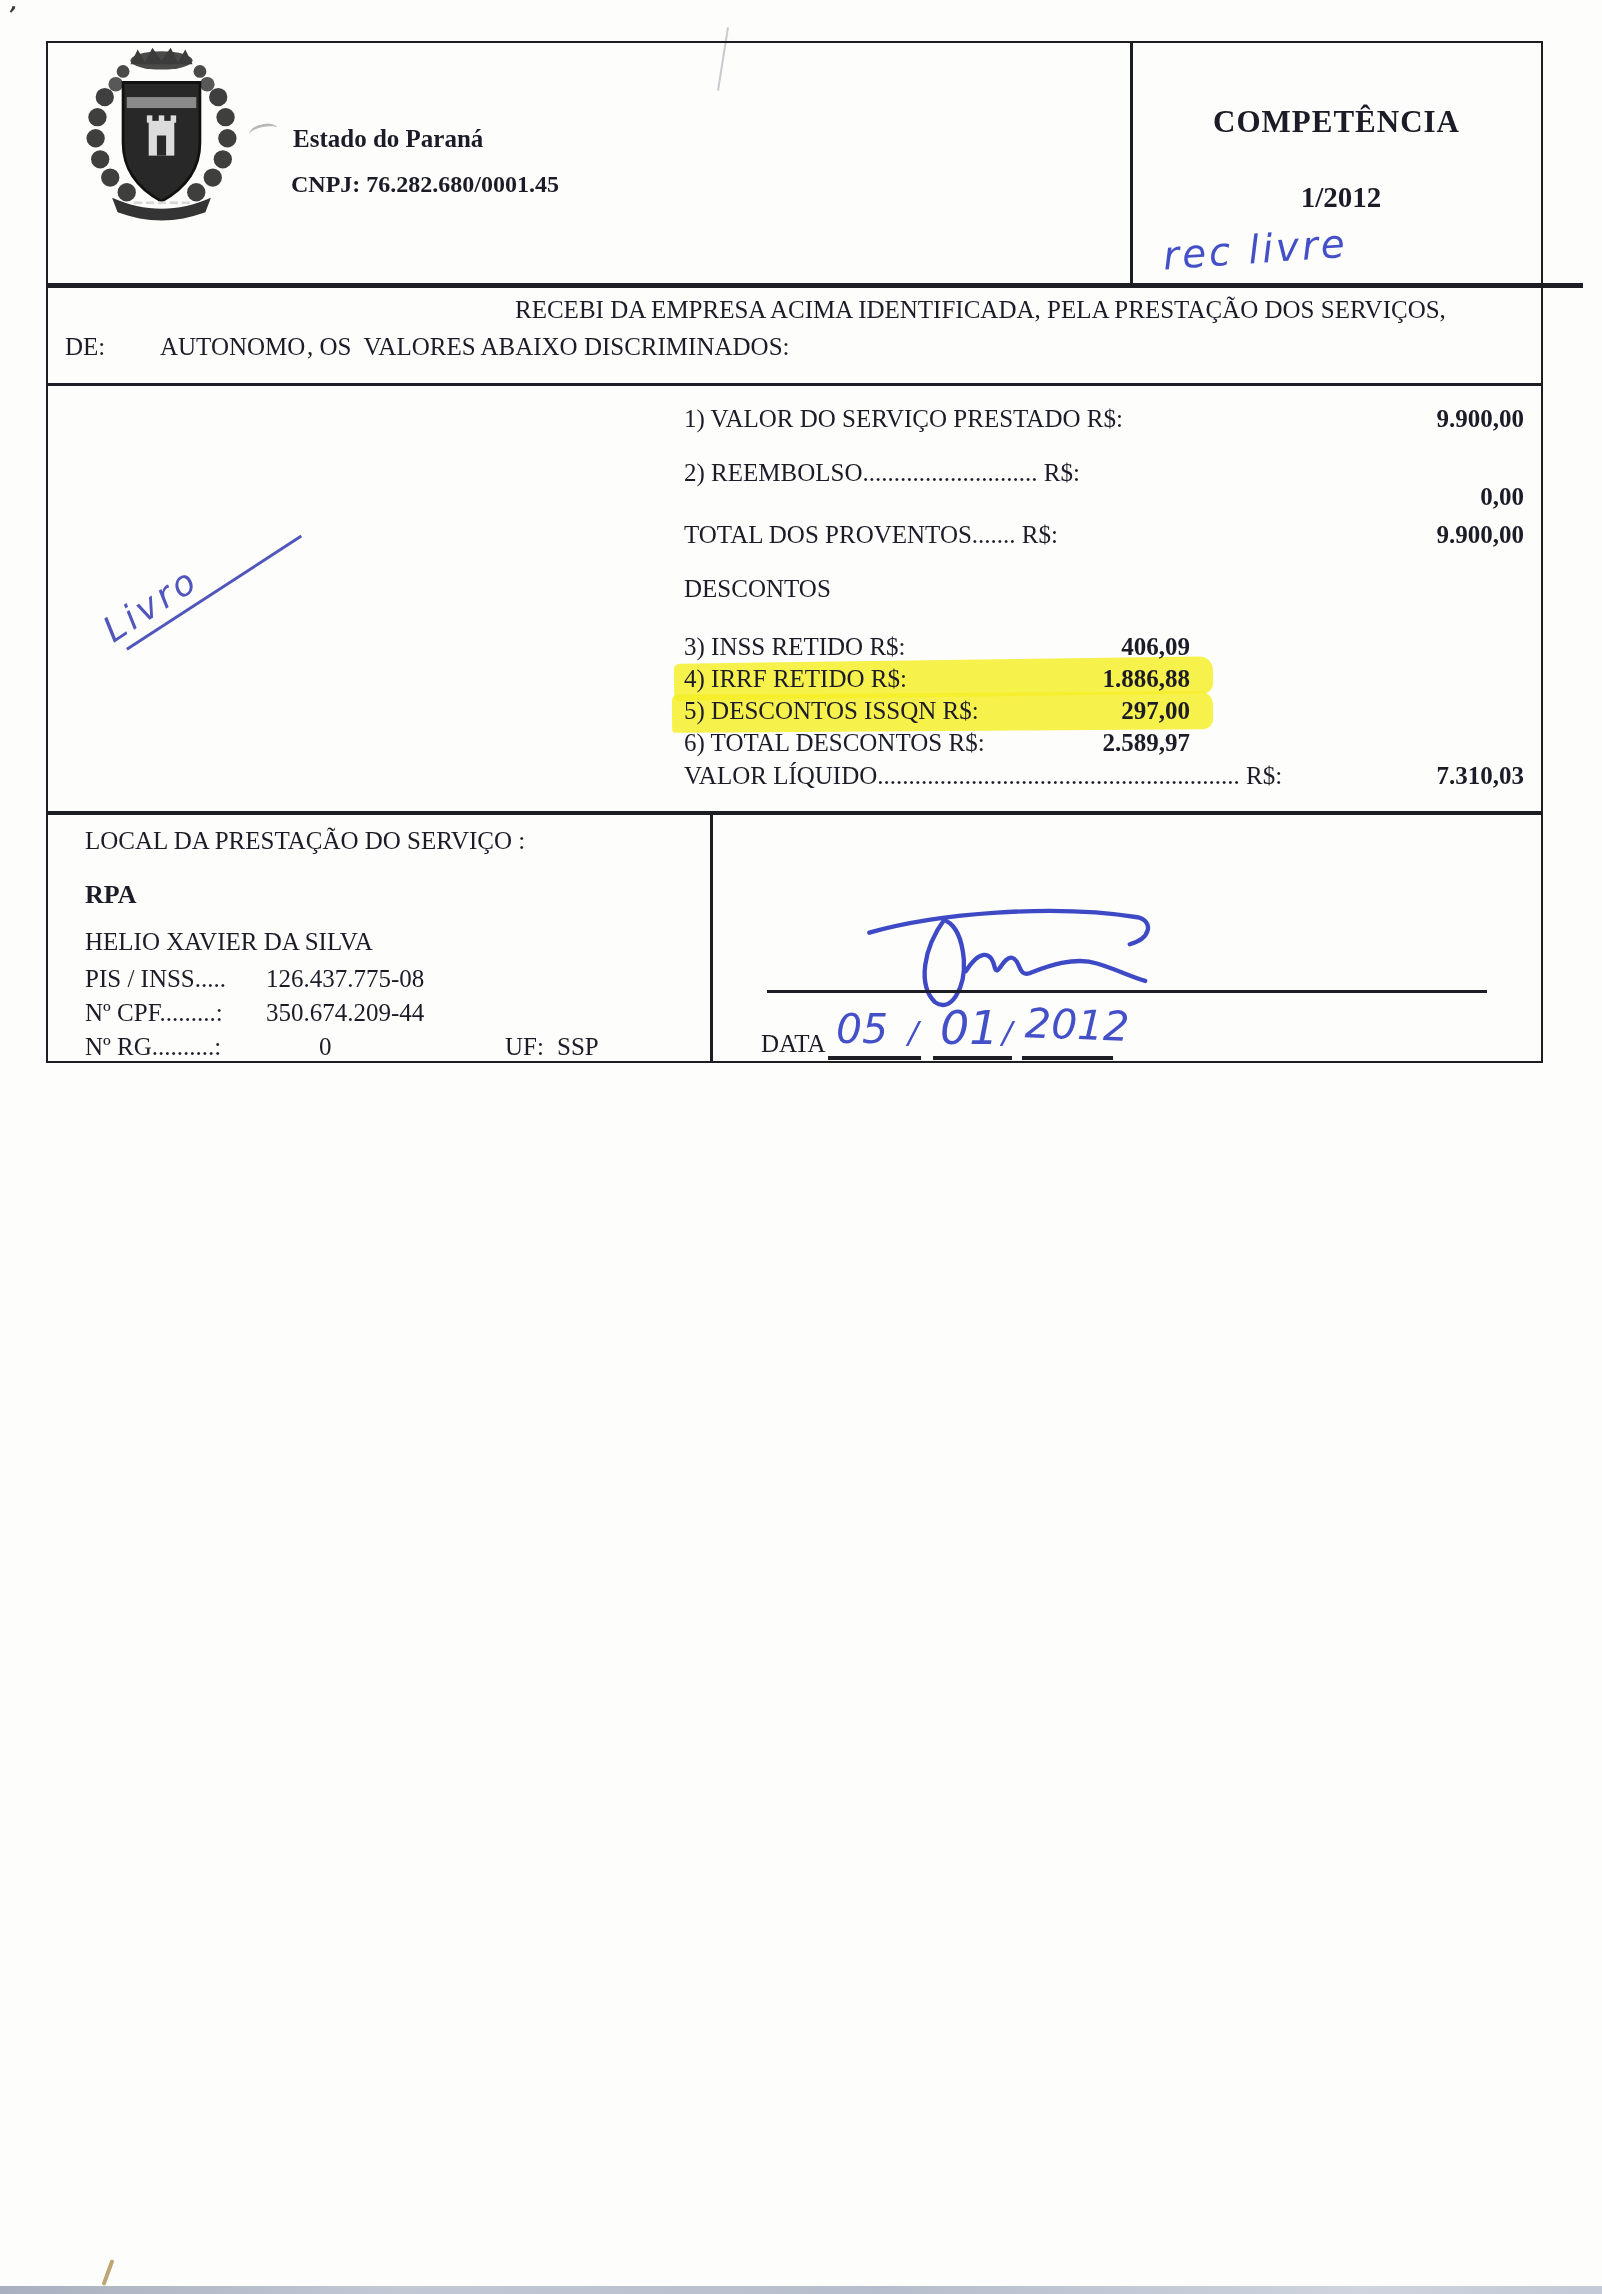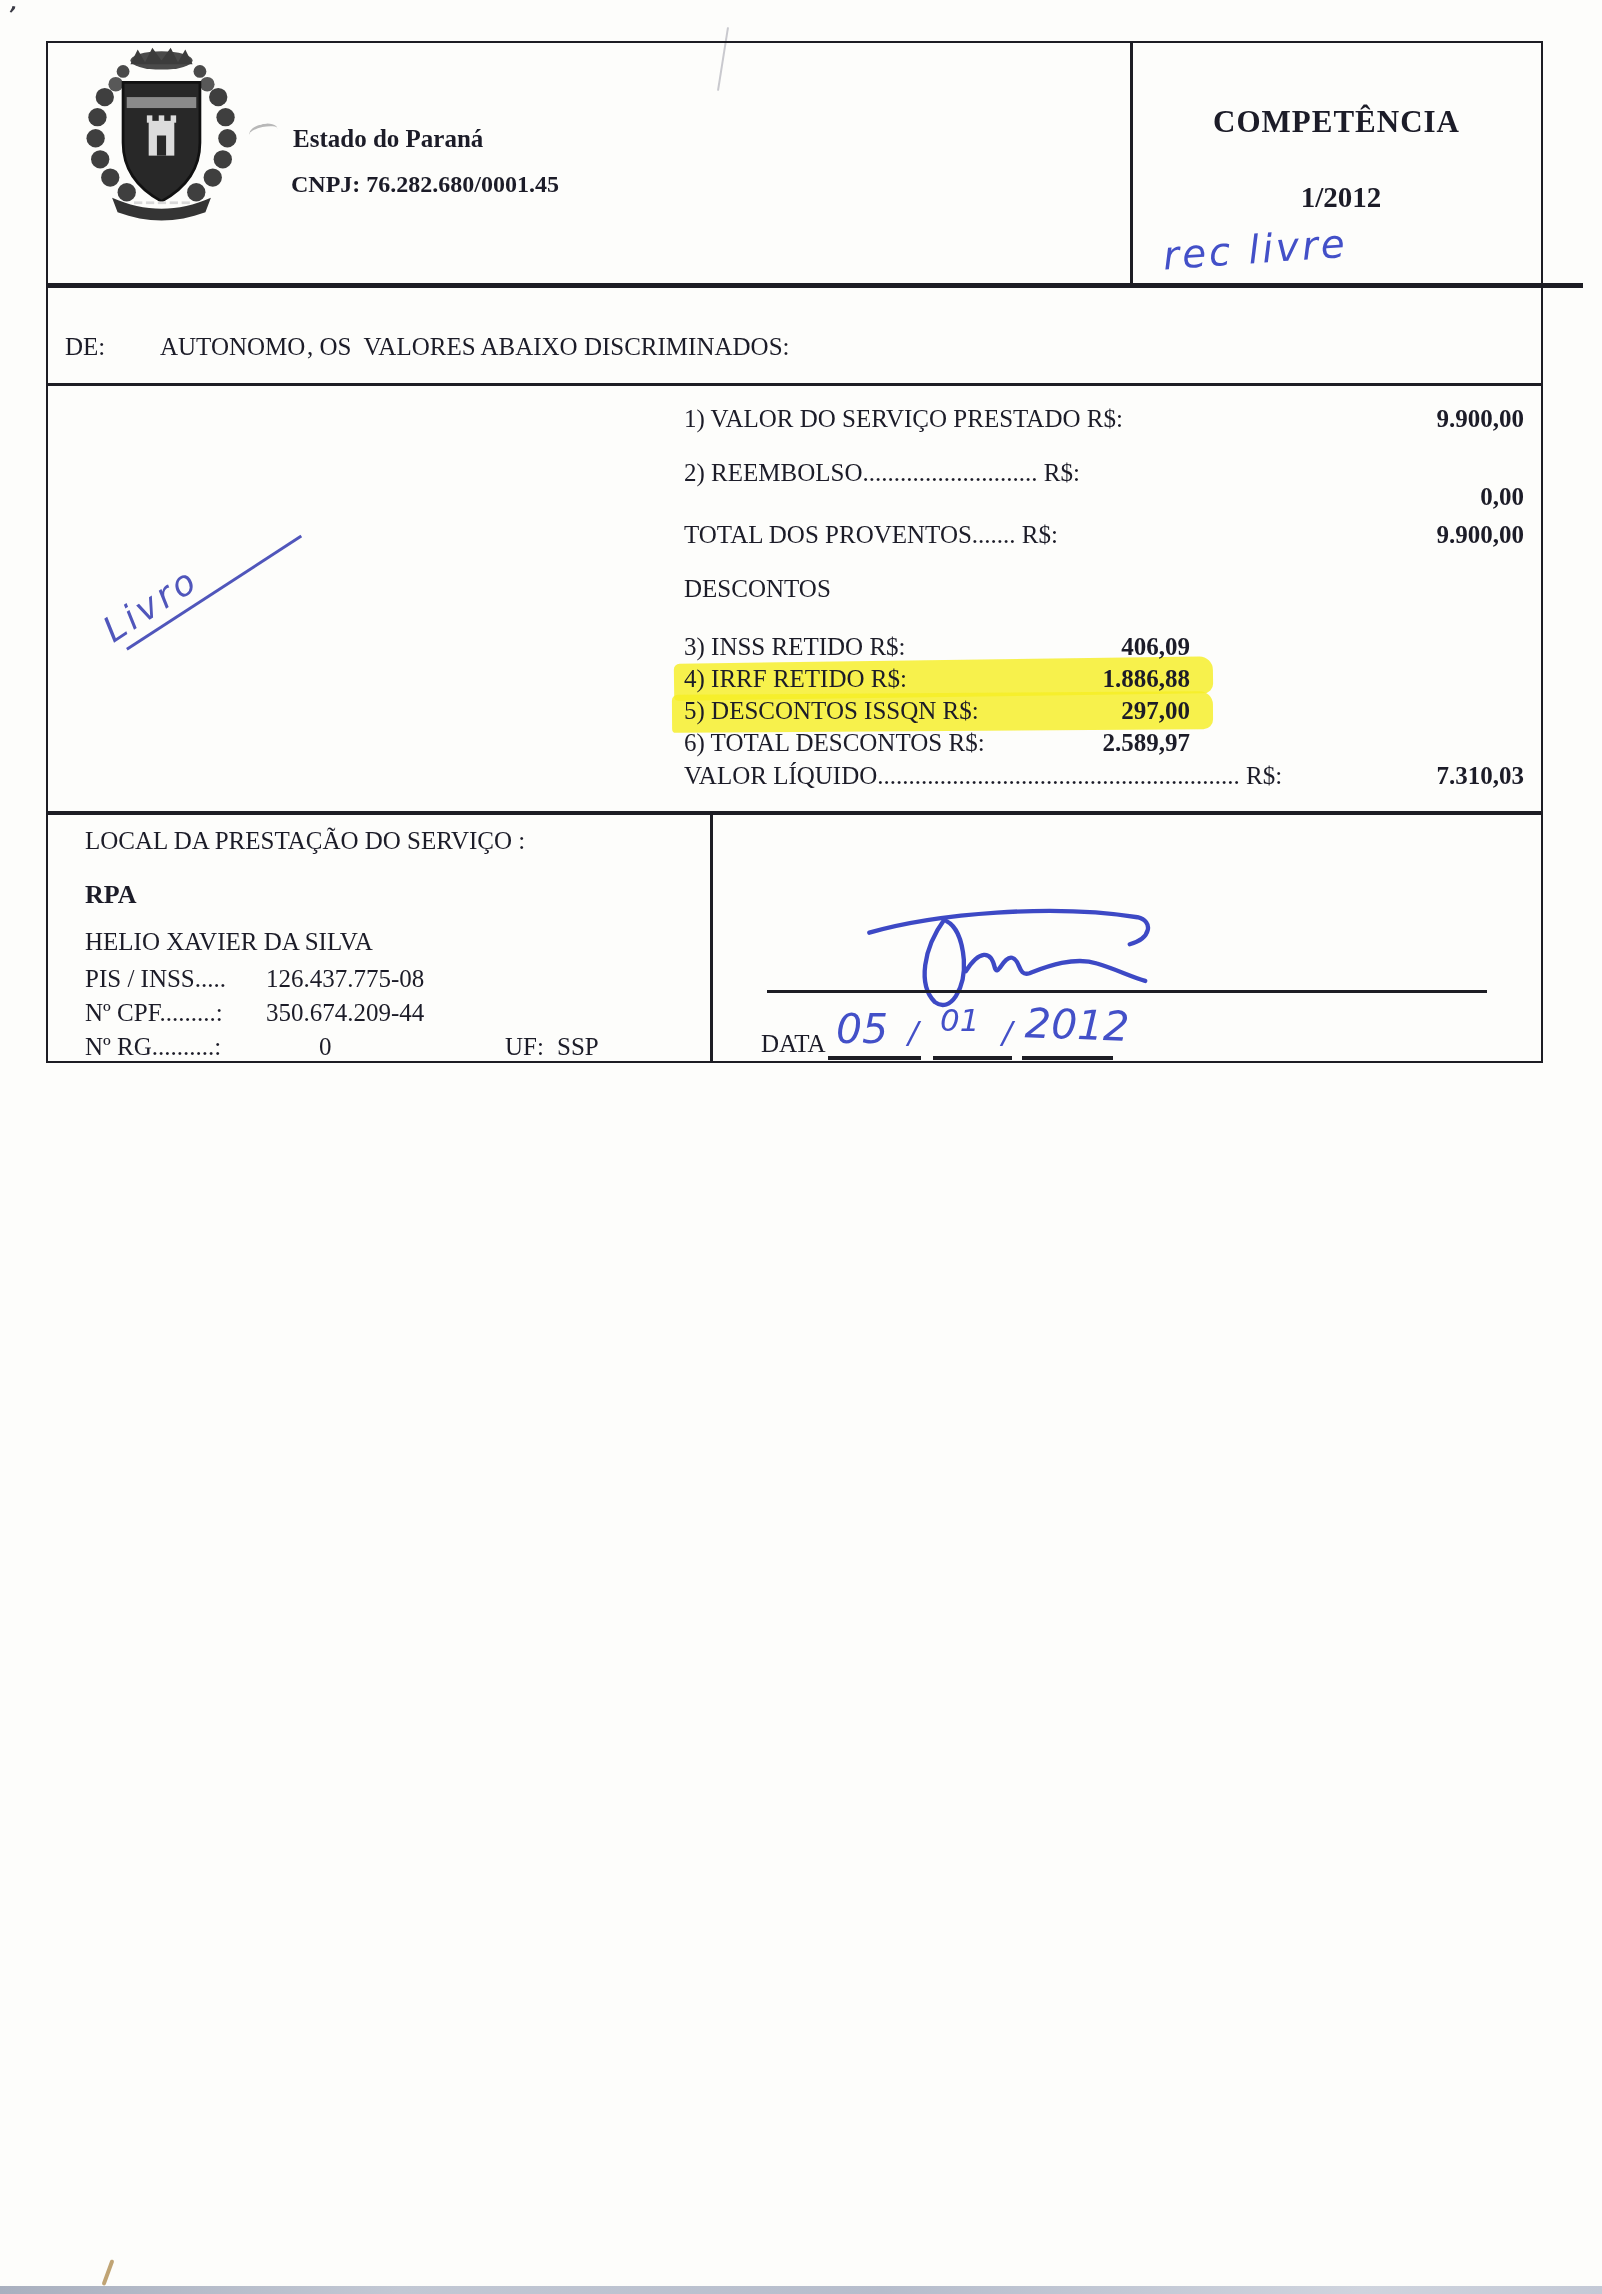--- a/index.html
+++ b/index.html
@@ -94,20 +94,21 @@
     </g>
   </svg>
 
   <div class="abs t b" style="left:293px;top:126px;font-size:25px;">Estado do Paraná</div>
   <div class="abs t b" style="left:291px;top:172px;font-size:24px;">CNPJ: 76.282.680/0001.45</div>
 
   <div class="abs t b" style="left:1130px;top:106px;width:413px;text-align:center;font-size:31px;letter-spacing:1px;">COMPETÊNCIA</div>
   <div class="abs t b" style="left:1130px;top:182px;width:422px;text-align:center;font-size:29px;">1/2012</div>
   <div class="abs t hand" style="left:1163px;top:230px;font-size:39px;transform:rotate(-4deg);letter-spacing:2.9px;">rec livre</div>
 
+  <div class="abs t" style="left:515px;top:297px;font-size:25px;">RECEBI DA EMPRESA ACIMA IDENTIFICADA, PELA PRESTAÇÃO DOS SERVIÇOS,</div>
   <div class="abs t" style="left:65px;top:334px;font-size:25px;">DE:</div>
   <div class="abs t" style="left:160px;top:334px;font-size:25px;">AUTONOMO</div>
   <div class="abs t" style="left:307px;top:334px;font-size:25px;">, OS  VALORES ABAIXO DISCRIMINADOS:</div>
 
   <div class="abs hl" style="left:674px;top:660px;width:539px;height:37px;transform:rotate(-0.8deg);"></div>
   <div class="abs hl" style="left:672px;top:693px;width:541px;height:38px;transform:rotate(-0.4deg);"></div>
 
   <div class="abs t" style="left:684px;top:406px;font-size:25px;">1) VALOR DO SERVIÇO PRESTADO R$:</div>
   <div class="abs t b val" style="right:79px;top:406px;font-size:25px;">9.900,00</div>
 
@@ -163,18 +164,18 @@
   </svg>
   <div class="abs rule" style="left:767px;top:990px;width:720px;height:2.9px;"></div>
 
   <div class="abs t" style="left:761px;top:1031px;font-size:25px;">DATA</div>
   <div class="abs rule" style="left:828px;top:1056px;width:93px;height:3.9px;"></div>
   <div class="abs rule" style="left:933px;top:1056px;width:79px;height:3.9px;"></div>
   <div class="abs rule" style="left:1022px;top:1056px;width:91px;height:3.9px;"></div>
 
   <div class="abs t hand" style="left:836px;top:1008px;font-size:41px;">05</div>
   <div class="abs t hand" style="left:908px;top:1016px;font-size:31px;">/</div>
-  <div class="abs t hand" style="left:940px;top:1004px;font-size:31px;">01</div>
+  <div class="abs t hand" style="left:940px;top:1004px;font-size:46px;">01</div>
   <div class="abs t hand" style="left:1002px;top:1016px;font-size:31px;">/</div>
   <div class="abs t hand" style="left:1025px;top:1004px;font-size:41px;transform:rotate(2deg);">2012</div>
 
 </div>
 
 
 </body></html>

